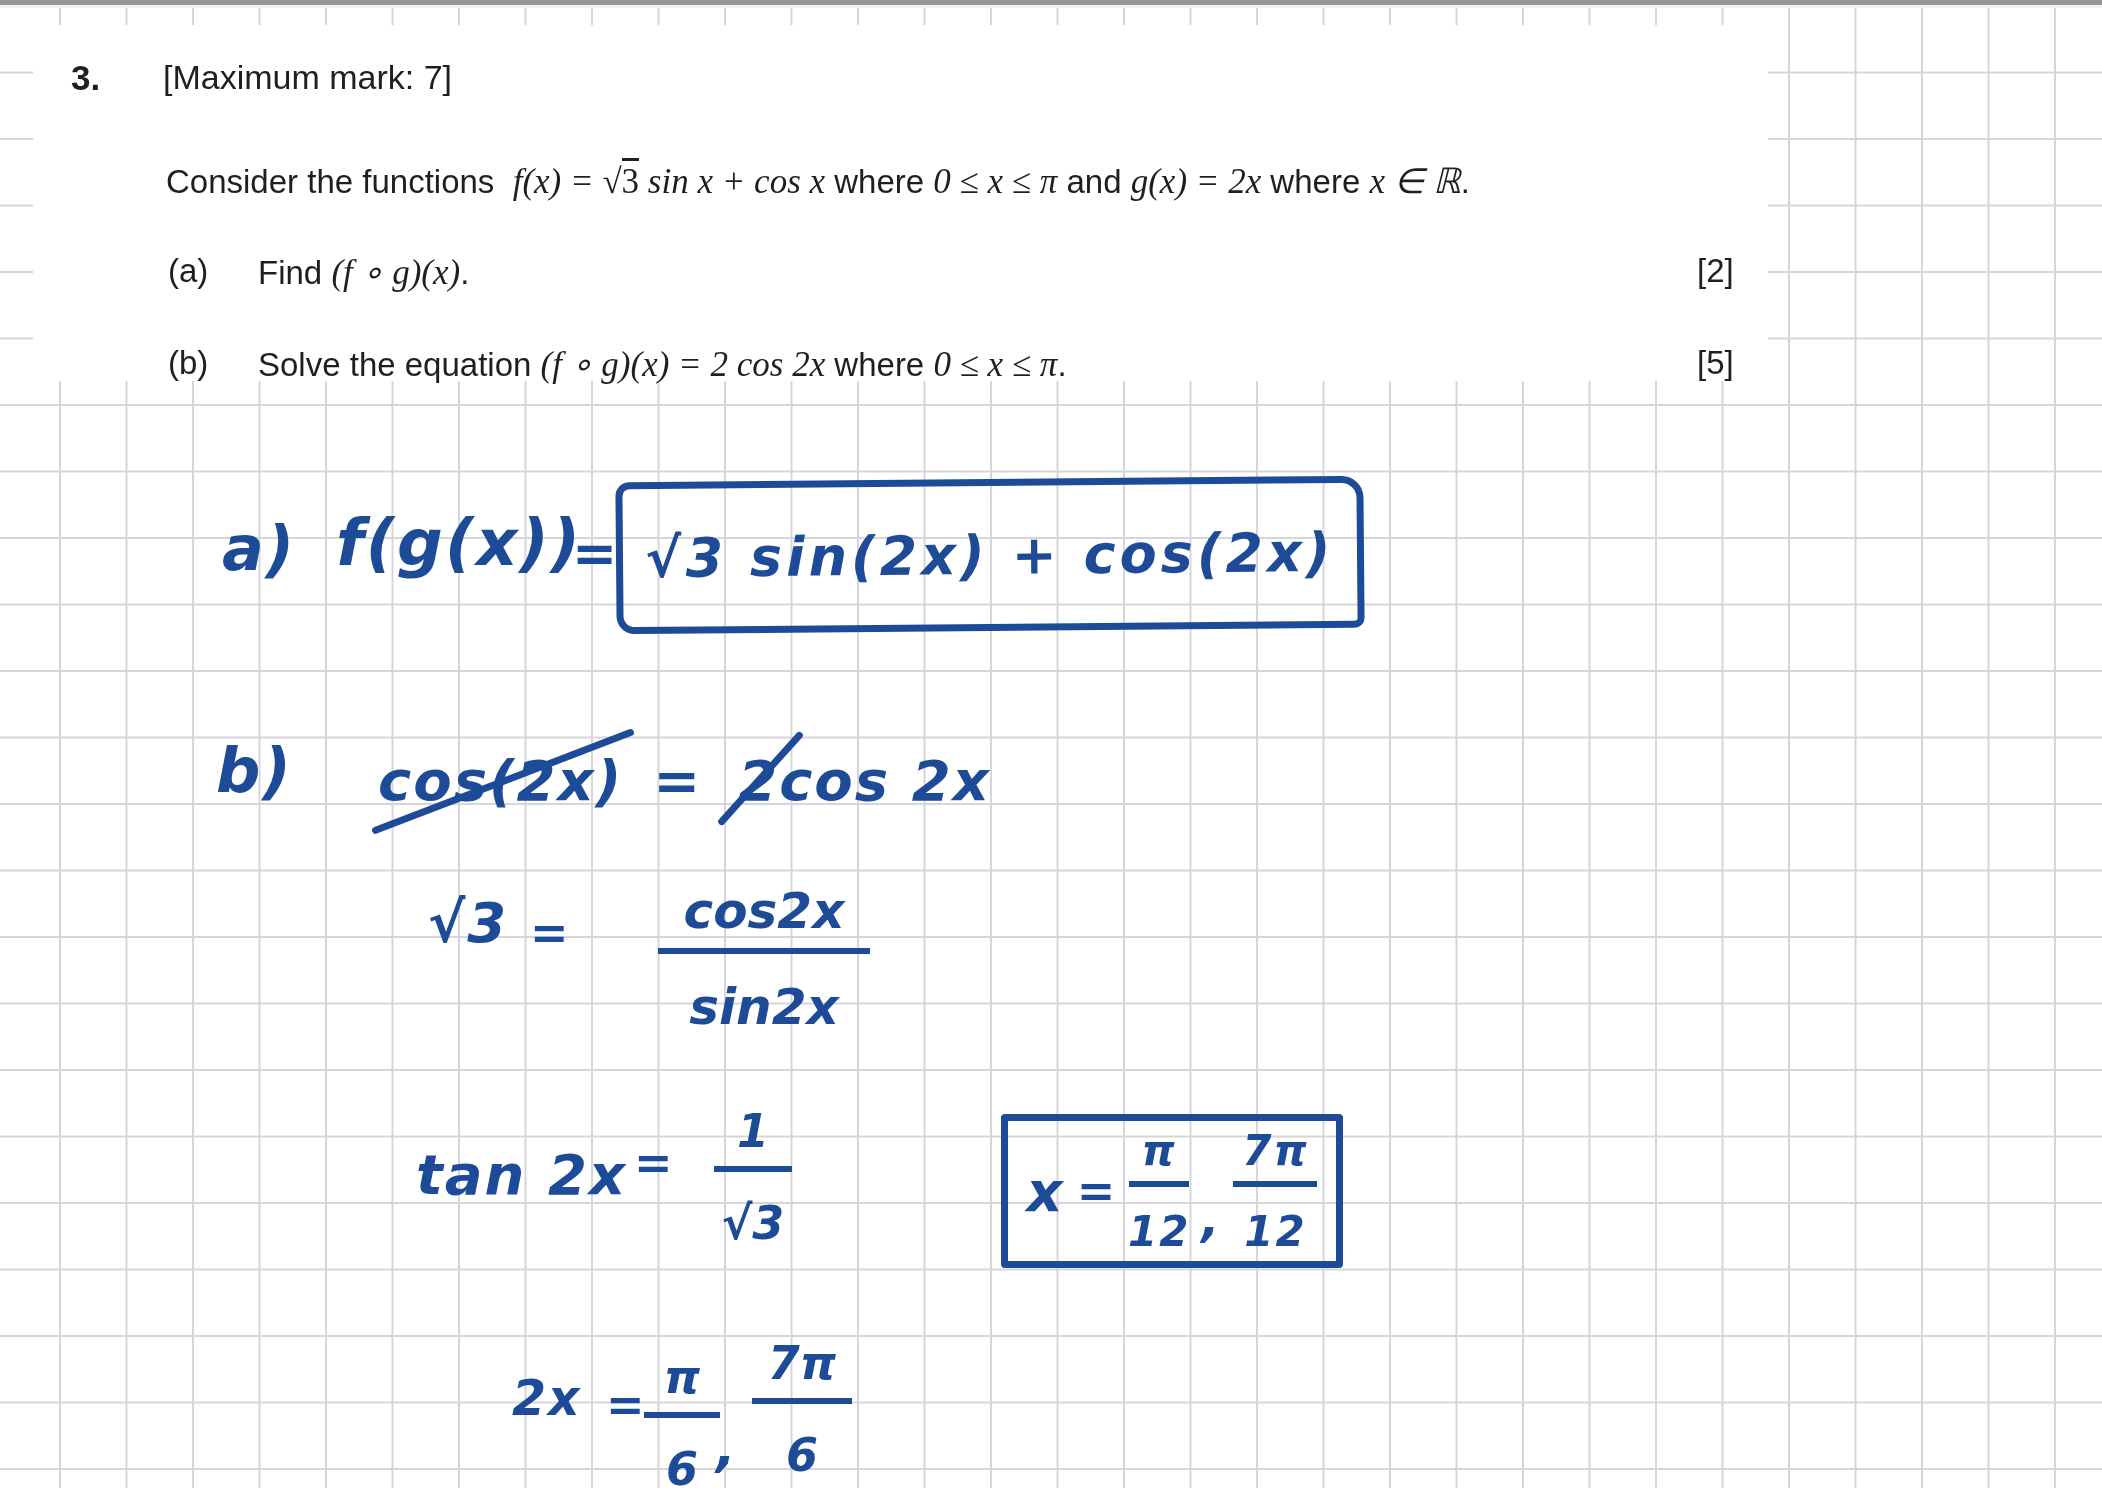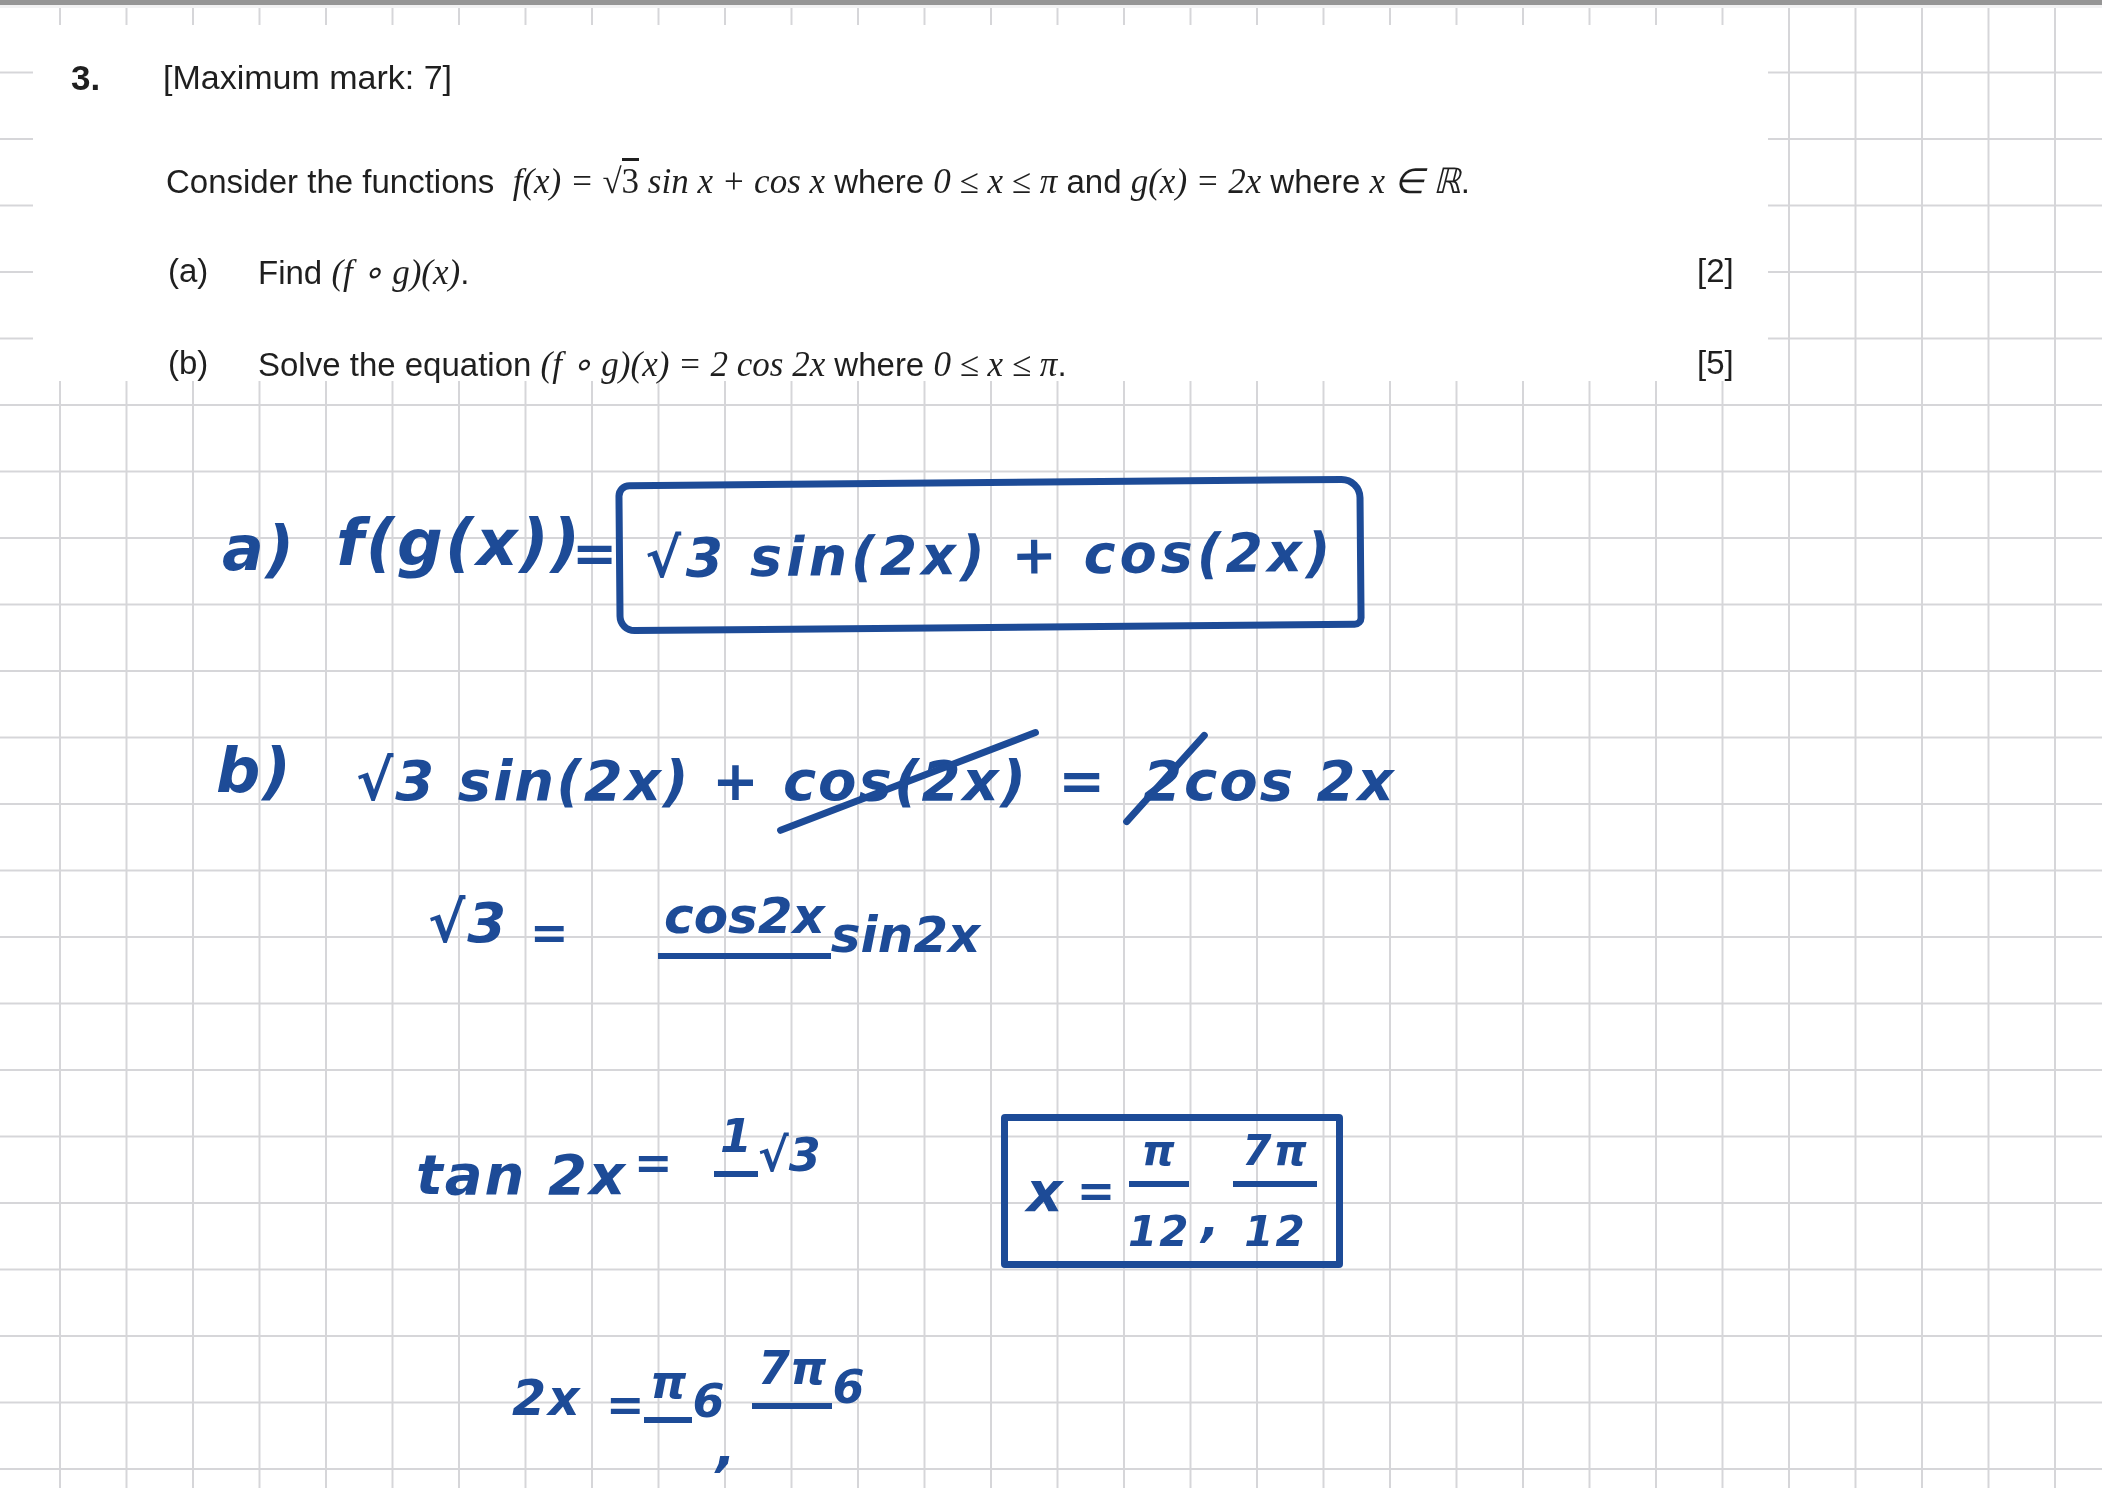--- a/index.html
+++ b/index.html
@@ -64,21 +64,21 @@
     display:flex;align-items:center;justify-content:center;
     font-size:54px;letter-spacing:4px;
   }
   .hw-b-label{left:216px;top:734px;font-size:62px;}
   .hw-b1{left:356px;top:748px;font-size:56px;display:flex;align-items:flex-start;}
   .struck{position:relative;display:inline-block;}
   .slash{position:absolute;background:var(--ink);border-radius:4px;height:7px;}
   .slash-term{left:-6%;top:46%;width:114%;transform:rotate(-21deg);}
   .slash-coeff{left:-95%;top:42%;width:300%;transform:rotate(-48deg);}
   .ml1{margin-left:22px;} .ml2{margin-left:30px;} .ml3{margin-left:36px;} .ml4{}
-  .frac{position:absolute;display:flex;align-items:center;
+  .frac{position:absolute;display:flex;flex-direction:column;align-items:center;
         font-family:"DejaVu Sans",sans-serif;font-style:italic;font-weight:600;color:var(--ink);}
   .frac .num{width:100%;text-align:center;padding:0 6px 8px;border-bottom:6px solid var(--ink);}
   .frac .den{padding-top:24px;text-align:center;}
   .hw-b2-lhs{left:428px;top:890px;font-size:56px;}
   .hw-b2-eq{left:530px;top:906px;font-size:46px;}
   .hw-b2-frac{left:658px;top:882px;width:212px;font-size:50px;}
   .hw-b3-lhs{left:416px;top:1122px;font-size:56px;margin-top:20px;}
   .hw-b3-eq{left:634px;top:1136px;font-size:46px;}
   .hw-b3-frac{left:714px;top:1104px;width:78px;font-size:46px;}
   .hw-b4-lhs{left:512px;top:1370px;font-size:49px;}
@@ -134,21 +134,20 @@
     <span class="hw hw-a-label">a)</span>
     <span class="hw hw-a-lhs">f(g(x))</span>
     <span class="hw hw-a-eq">=</span>
     <div class="hw hw-a-box">
       <span>√3 sin(2x) + cos(2x)</span>
     </div>
 
     <span class="hw hw-b-label">b)</span>
 
     <div class="hw hw-b1">
-      <span>√3 sin(2x) +</span>
       <span class="struck ml1">
         <span>cos(2x)</span>
         <i class="slash slash-term"></i>
       </span>
       <span class="ml2">=</span>
       <span class="struck ml3">
         <span>2</span>
         <i class="slash slash-coeff"></i>
       </span>
       <span class="ml4">cos 2x</span>

